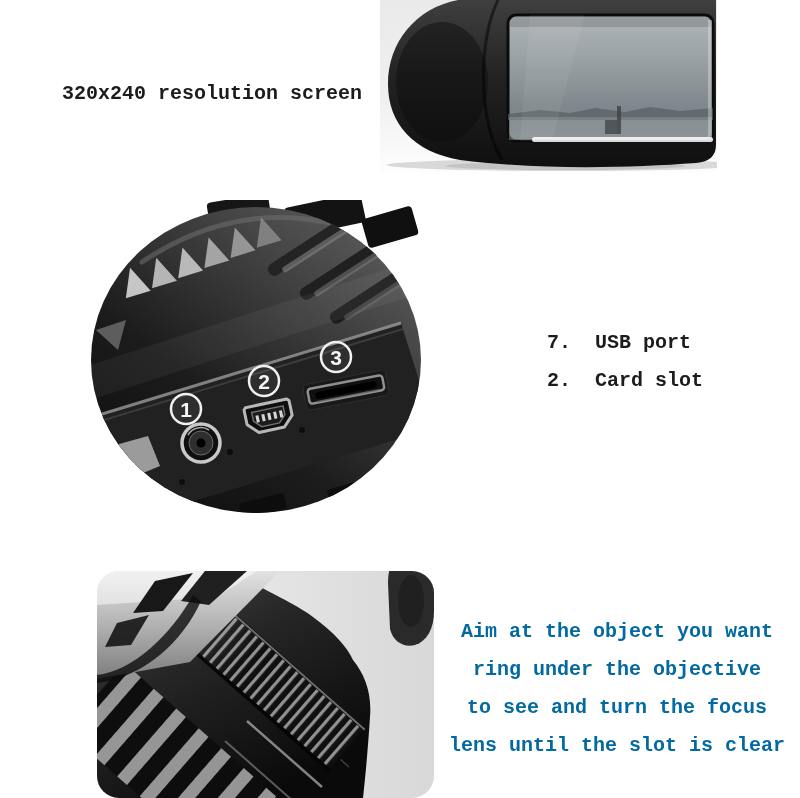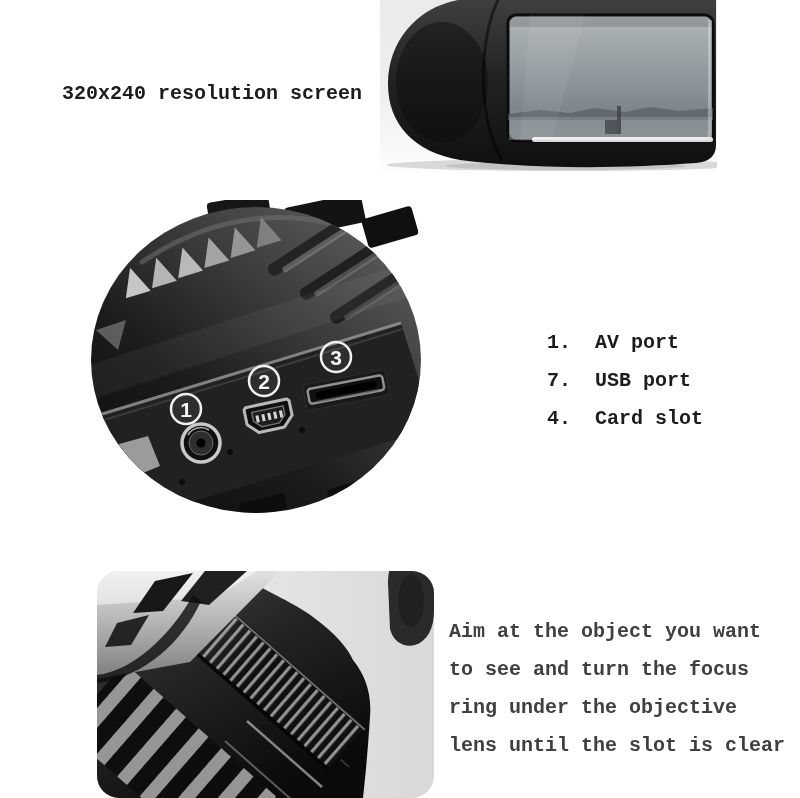--- a/index.html
+++ b/index.html
@@ -14,21 +14,21 @@
     color:#1c1c1c;white-space:pre;
   }
   .ports-list{position:absolute;left:547px;top:324px;}
   .ports-list .li{
     height:38px;font:700 20px/38px "Liberation Mono",monospace;
     color:#1c1c1c;white-space:pre;
   }
   .instructions{position:absolute;left:449px;top:613px;}
   .instructions .line{
     height:38px;font:700 20px/38px "Liberation Mono",monospace;
-    color:#404040;white-space:pre;
+    color:#0369a1;white-space:pre;text-align:center;
   }
   svg text.callout-num{
     font-family:"Liberation Sans",sans-serif;font-weight:700;font-size:21px;fill:#f4f4f4;
   }
 </style>
 </head>
 <body>
 
 <div class="canvas">
 
@@ -163,23 +163,22 @@
       <circle cx="174" cy="181" r="15" fill="rgba(255,255,255,0.06)" stroke="#f0f0f0" stroke-width="2.5"></circle>
       <text class="callout-num" x="174" y="188.5" text-anchor="middle">2</text>
     </g>
     <g>
       <circle cx="246" cy="157" r="15" fill="rgba(255,255,255,0.06)" stroke="#f0f0f0" stroke-width="2.5"></circle>
       <text class="callout-num" x="246" y="164.5" text-anchor="middle">3</text>
     </g>
   </svg>
 
   <div class="ports-list">
-    <div class="li">1.  AV port</div>
     <div class="li">7.  USB port</div>
-    <div class="li">4.  Card slot</div>
+    <div class="li">2.  Card slot</div>
   </div>
 
   <svg class="photo" style="left:97px;top:571px;" width="337" height="227" viewBox="0 0 337 227">
     <defs>
       <clipPath id="bgClip">
           <rect x="0" y="0" width="337" height="227" rx="22"></rect>
         </clipPath>
       <linearGradient id="bgBg" x1="0" y1="0" x2="1" y2="0">
         <stop offset="0" stop-color="#f1f1f1"></stop>
           <stop offset="1" stop-color="#d8d8d8"></stop>
@@ -235,18 +234,18 @@
         <path d="M0,104 C 36,100 74,64 96,24 L 104 30 C 86 70 48 106 0,112 Z" fill="#0d0d0d" opacity="0.8"></path>
       </g>
 
       <path d="M 298 -8 L 337 -8 L 337 40 C 337 58 330 70 318 74 C 306 77 296 70 293 58 L 291 12 C 291 0 294 -8 298 -8 Z" fill="#2a2a2a"></path>
       <ellipse cx="314" cy="30" rx="13" ry="26" fill="#1a1a1a" opacity="0.6"></ellipse>
     </g>
   </svg>
 
   <div class="instructions">
     <div class="line">Aim at the object you want</div>
+    <div class="line">ring under the objective</div>
     <div class="line">to see and turn the focus</div>
-    <div class="line">ring under the objective</div>
     <div class="line">lens until the slot is clear</div>
   </div>
 
 </div>
 
 </body></html>

